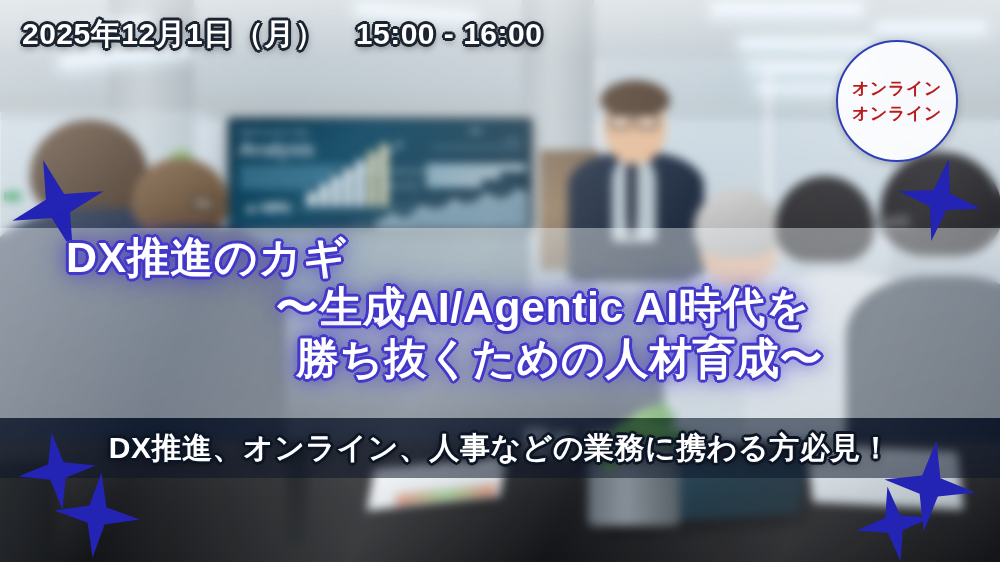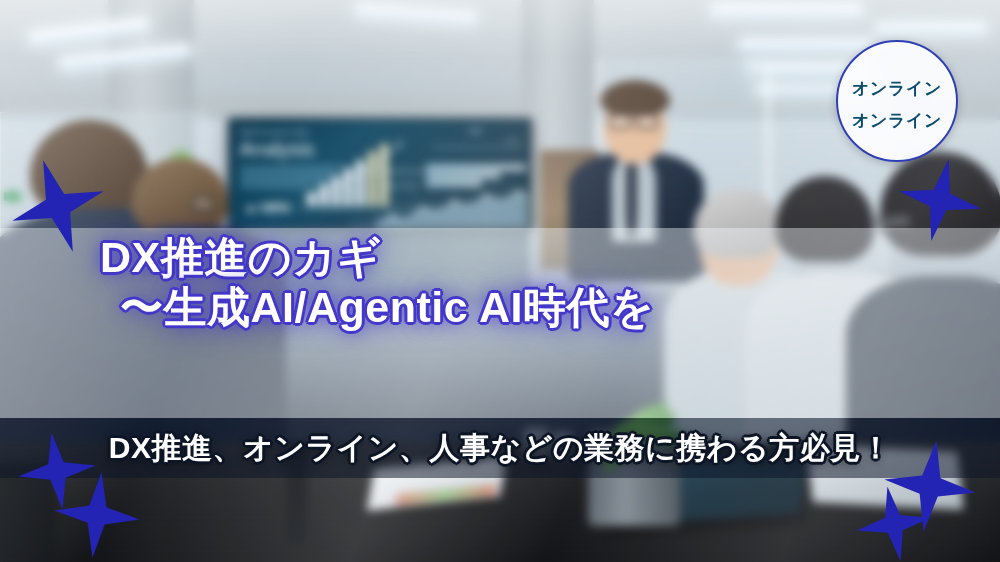--- a/index.html
+++ b/index.html
@@ -159,31 +159,31 @@
              text-shadow:
                 -2px -2px 0 #1b2430, 2px -2px 0 #1b2430,-2px 2px 0 #1b2430, 2px 2px 0 #1b2430,
                 -3px 0 0 #1b2430, 3px 0 0 #1b2430, 0 -3px 0 #1b2430, 0 3px 0 #1b2430,
                  0 3px 9px rgba(0,0,0,.7); }
 
   .badge { position:absolute; left:836px; top:40px; width:122px; height:122px;
            border-radius:50%; background:rgba(252,253,255,.93);
            border:2px solid #2e3fb5; display:flex; flex-direction:column;
            align-items:center; justify-content:center; gap:8px;
            box-shadow:0 2px 10px rgba(0,0,0,.22); }
-  .badge span { font-size:17px; font-weight:700; color:#0c4a6e; letter-spacing:.6px; line-height:1;margin-top:7px; }
-
-  .title { position:absolute; left:0; top:232px; width:1000px;padding-left:34px; }
+  .badge span { font-size:17px; font-weight:700; color:#b91c1c; letter-spacing:.6px; line-height:1; }
+
+  .title { position:absolute; left:0; top:232px; width:1000px; }
   .title .ln { font-size:43px; font-weight:700; color:#ffffff; line-height:1.17;
                letter-spacing:.5px; white-space:nowrap;
                text-shadow:
                   -2px -2px 0 #4338c9, 2px -2px 0 #4338c9,-2px 2px 0 #4338c9, 2px 2px 0 #4338c9,
                   -3px 0 0 #4338c9, 3px 0 0 #4338c9, 0 -3px 0 #4338c9, 0 3px 0 #4338c9,
                    0 0 18px rgba(67,56,201,.95), 0 0 30px rgba(67,56,201,.75); }
   .title .l1 { padding-left:66px; }
-  .title .l2 { padding-left:86px; }
+  .title .l2 { padding-left:86px;text-align:center; }
   .title .l3 { padding-left:296px; }
 
   .subtitle { position:absolute; left:0; top:428px; width:1000px; text-align:center;
               font-size:30px; font-weight:700; color:#ffffff; letter-spacing:.5px; white-space:nowrap;
               text-shadow:
                  -2px -2px 0 #0d1626, 2px -2px 0 #0d1626,-2px 2px 0 #0d1626, 2px 2px 0 #0d1626,
                  -3px 0 0 #0d1626, 3px 0 0 #0d1626, 0 -3px 0 #0d1626, 0 3px 0 #0d1626,
                   0 2px 10px rgba(0,0,0,.75); }
 </style>
 </head>
@@ -369,25 +369,27 @@
     <svg width="92" height="92" viewBox="0 0 100 100">
         <path d="M50 0 L60 40 L100 50 L60 60 L50 100 L40 60 L0 50 L40 40 Z" fill="#2323b4"></path>
       </svg>
   </div>
   <div class="spark" style="left:856px;top:486px;transform:rotate(-10deg);">
     <svg width="76" height="76" viewBox="0 0 100 100">
         <path d="M50 0 L60 40 L100 50 L60 60 L50 100 L40 60 L0 50 L40 40 Z" fill="#2323b4"></path>
       </svg>
   </div>
 
+  <div class="datebar">2025年12月1日（月）　15:00 - 16:00</div>
 
   <div class="badge">
     <span>オンライン</span>
     <span>オンライン</span>
   </div>
 
   <div class="title">
     <div class="ln l1">DX推進のカギ</div>
     <div class="ln l2">〜生成AI/Agentic AI時代を</div>
+    <div class="ln l3">勝ち抜くための人材育成〜</div>
   </div>
 
   <div class="subtitle">DX推進、オンライン、人事などの業務に携わる方必見！</div>
 </div>
 
 </body></html>

